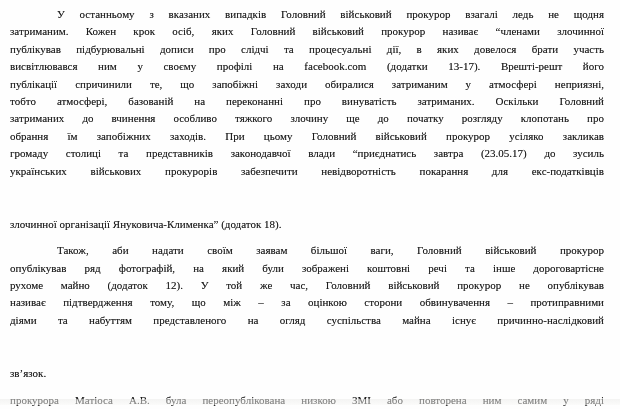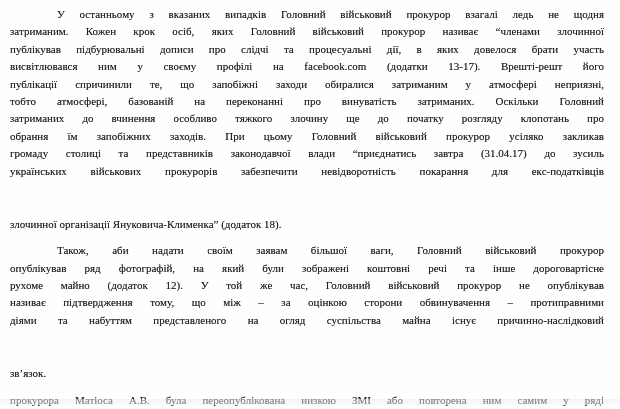--- a/index.html
+++ b/index.html
@@ -61,21 +61,21 @@
 
     <div class="para">
       <div class="line indent">У останньому з вказаних випадків Головний військовий прокурор взагалі ледь не щодня</div>
       <div class="line">затриманим. Кожен крок осіб, яких Головний військовий прокурор називає “членами злочинної</div>
       <div class="line">публікував підбурювальні дописи про слідчі та процесуальні дії, в яких довелося брати участь</div>
       <div class="line">висвітлювався ним у своєму профілі на facebook.com (додатки 13-17). Врешті-решт його</div>
       <div class="line">публікації спричинили те, що запобіжні заходи обиралися затриманим у атмосфері неприязні,</div>
       <div class="line">тобто атмосфері, базованій на переконанні про винуватість затриманих. Оскільки Головний</div>
       <div class="line">затриманих до вчинення особливо тяжкого злочину ще до початку розгляду клопотань про</div>
       <div class="line">обрання їм запобіжних заходів. При цьому Головний військовий прокурор усіляко закликав</div>
-      <div class="line">громаду столиці та представників законодавчої влади “приєднатись завтра (31.04.17) до зусиль</div>
+      <div class="line">громаду столиці та представників законодавчої влади “приєднатись завтра (23.05.17) до зусиль</div>
       <div class="line">українських військових прокурорів забезпечити невідворотність покарання для екс-податківців</div>
       <div class="line end">злочинної організації Януковича-Клименка” (додаток 18).</div>
     </div>
 
     <div class="para">
       <div class="line indent">Також, аби надати своїм заявам більшої ваги, Головний військовий прокурор</div>
       <div class="line">опублікував ряд фотографій, на який були зображені коштовні речі та інше дороговартісне</div>
       <div class="line">рухоме майно (додаток 12). У той же час, Головний військовий прокурор не опублікував</div>
       <div class="line">називає підтвердження тому, що між – за оцінкою сторони обвинувачення – протиправними</div>
       <div class="line">діями та набуттям представленого на огляд суспільства майна існує причинно-наслідковий</div>

